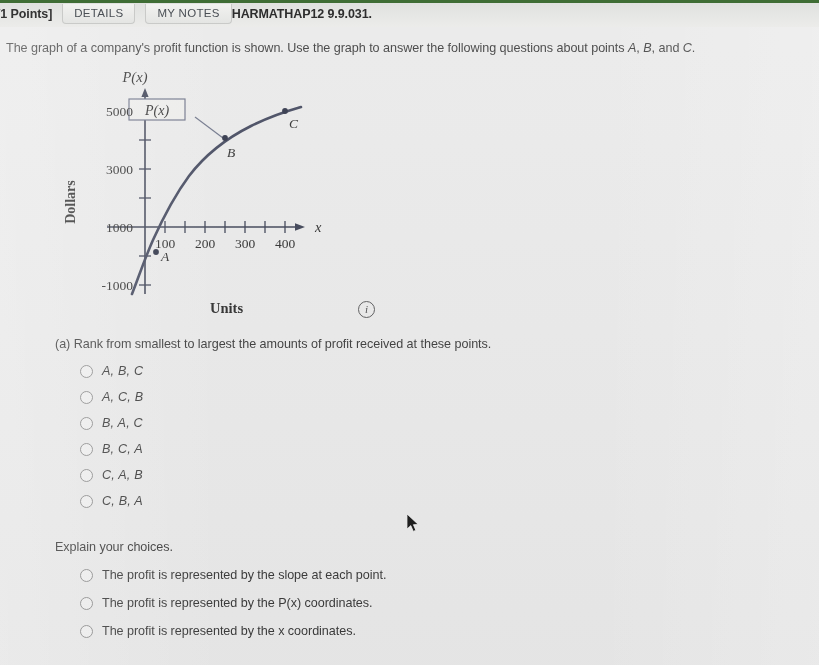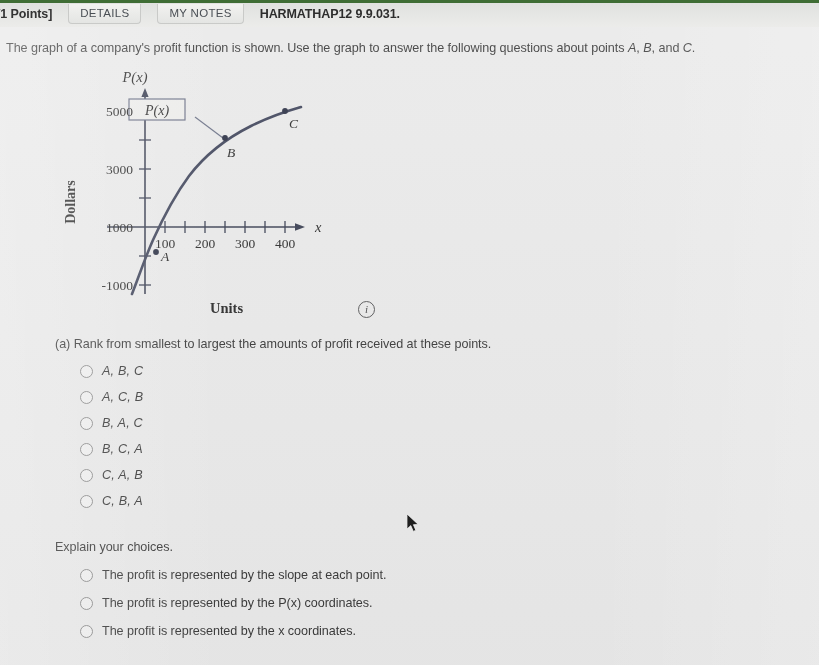--- a/index.html
+++ b/index.html
@@ -46,34 +46,34 @@
   .points-label {
     font-size: 12.5px;
     font-weight: bold;
     color: #333;
     margin-left: -3px;
     padding-left: 0;
     white-space: nowrap;
     letter-spacing: -0.1px;
   }
   .hdr-btn {
-    margin-left: 16px;
+    margin-left: 10px;
     padding: 3px 11px 4px 11px;
     font-size: 11.5px;
     letter-spacing: 0.3px;
     color: #4a4f55;
     background: linear-gradient(to bottom, #f2f2f0, #e4e5e3);
     border: 1px solid #c9cac8;
     border-top: none;
     border-radius: 0 0 4px 4px;
     white-space: nowrap;
     cursor: pointer;
   }
   #exercise-code {
-    margin-left: 16px;
+    margin-left: 0;
     font-size: 12.5px;
     font-weight: bold;
     color: #2d2d2d;
     white-space: nowrap;
     letter-spacing: -0.1px;
   }
 
   
   #prompt-text {
     position: absolute;

